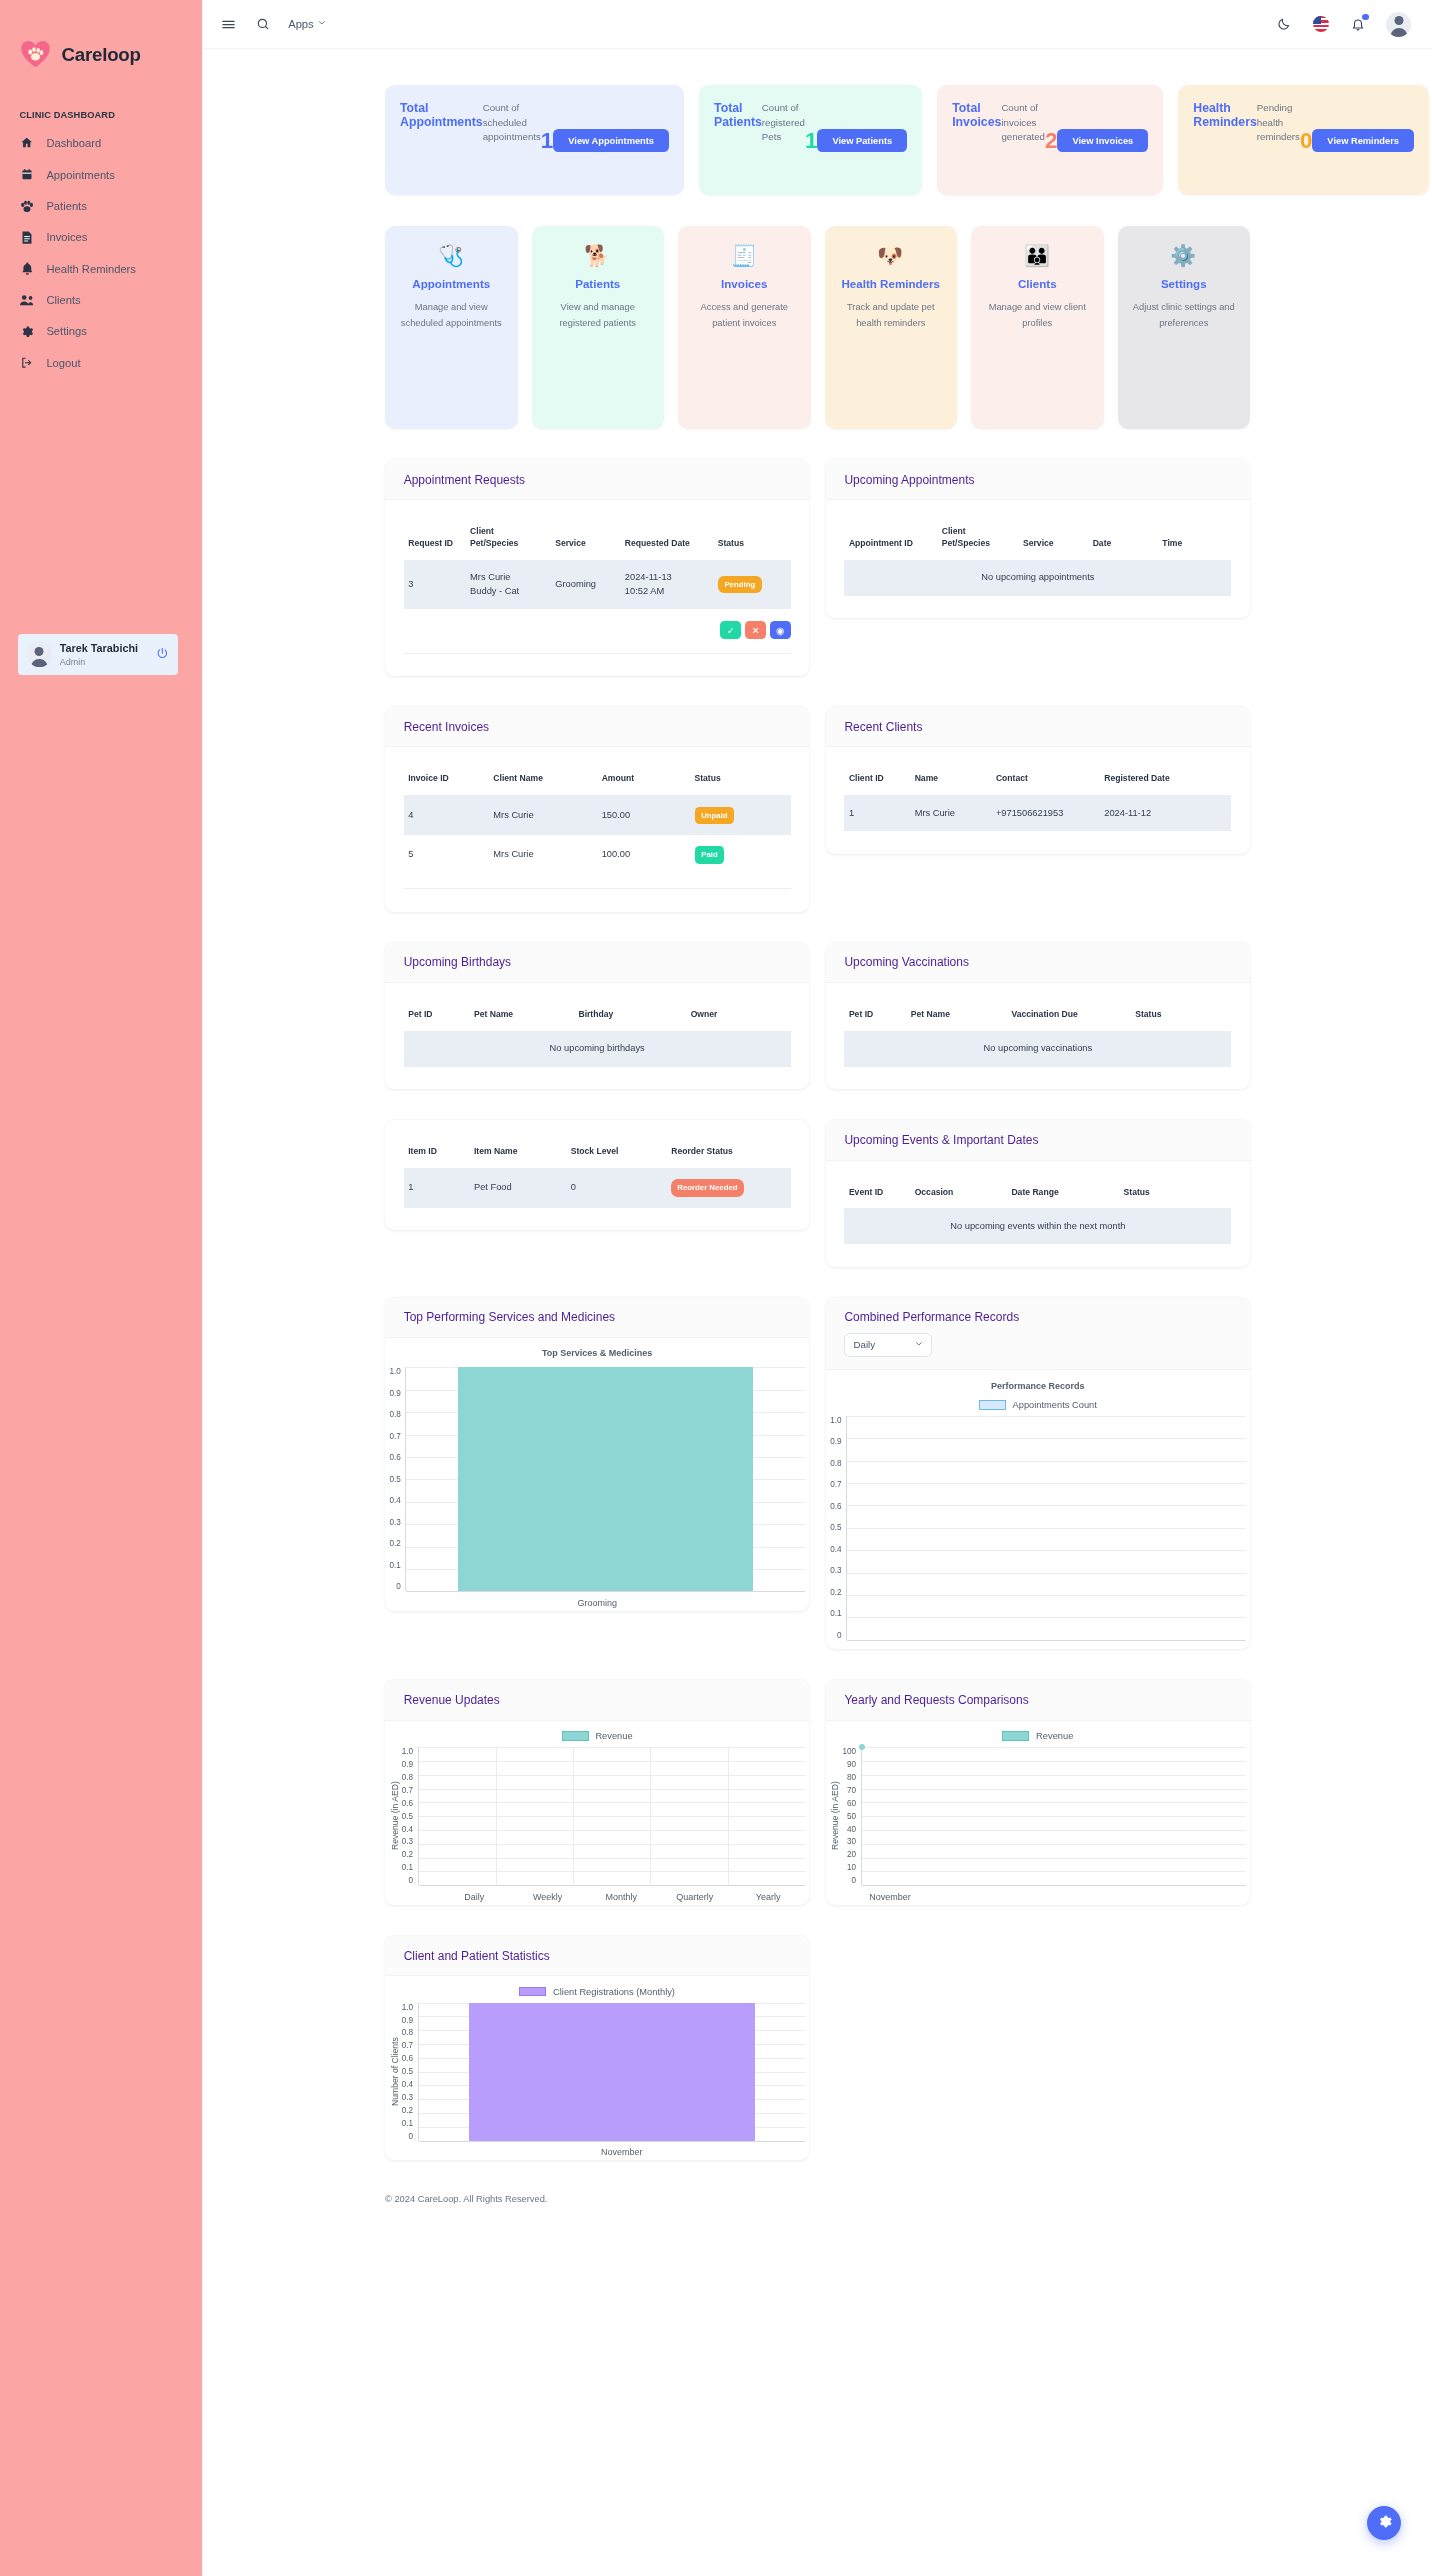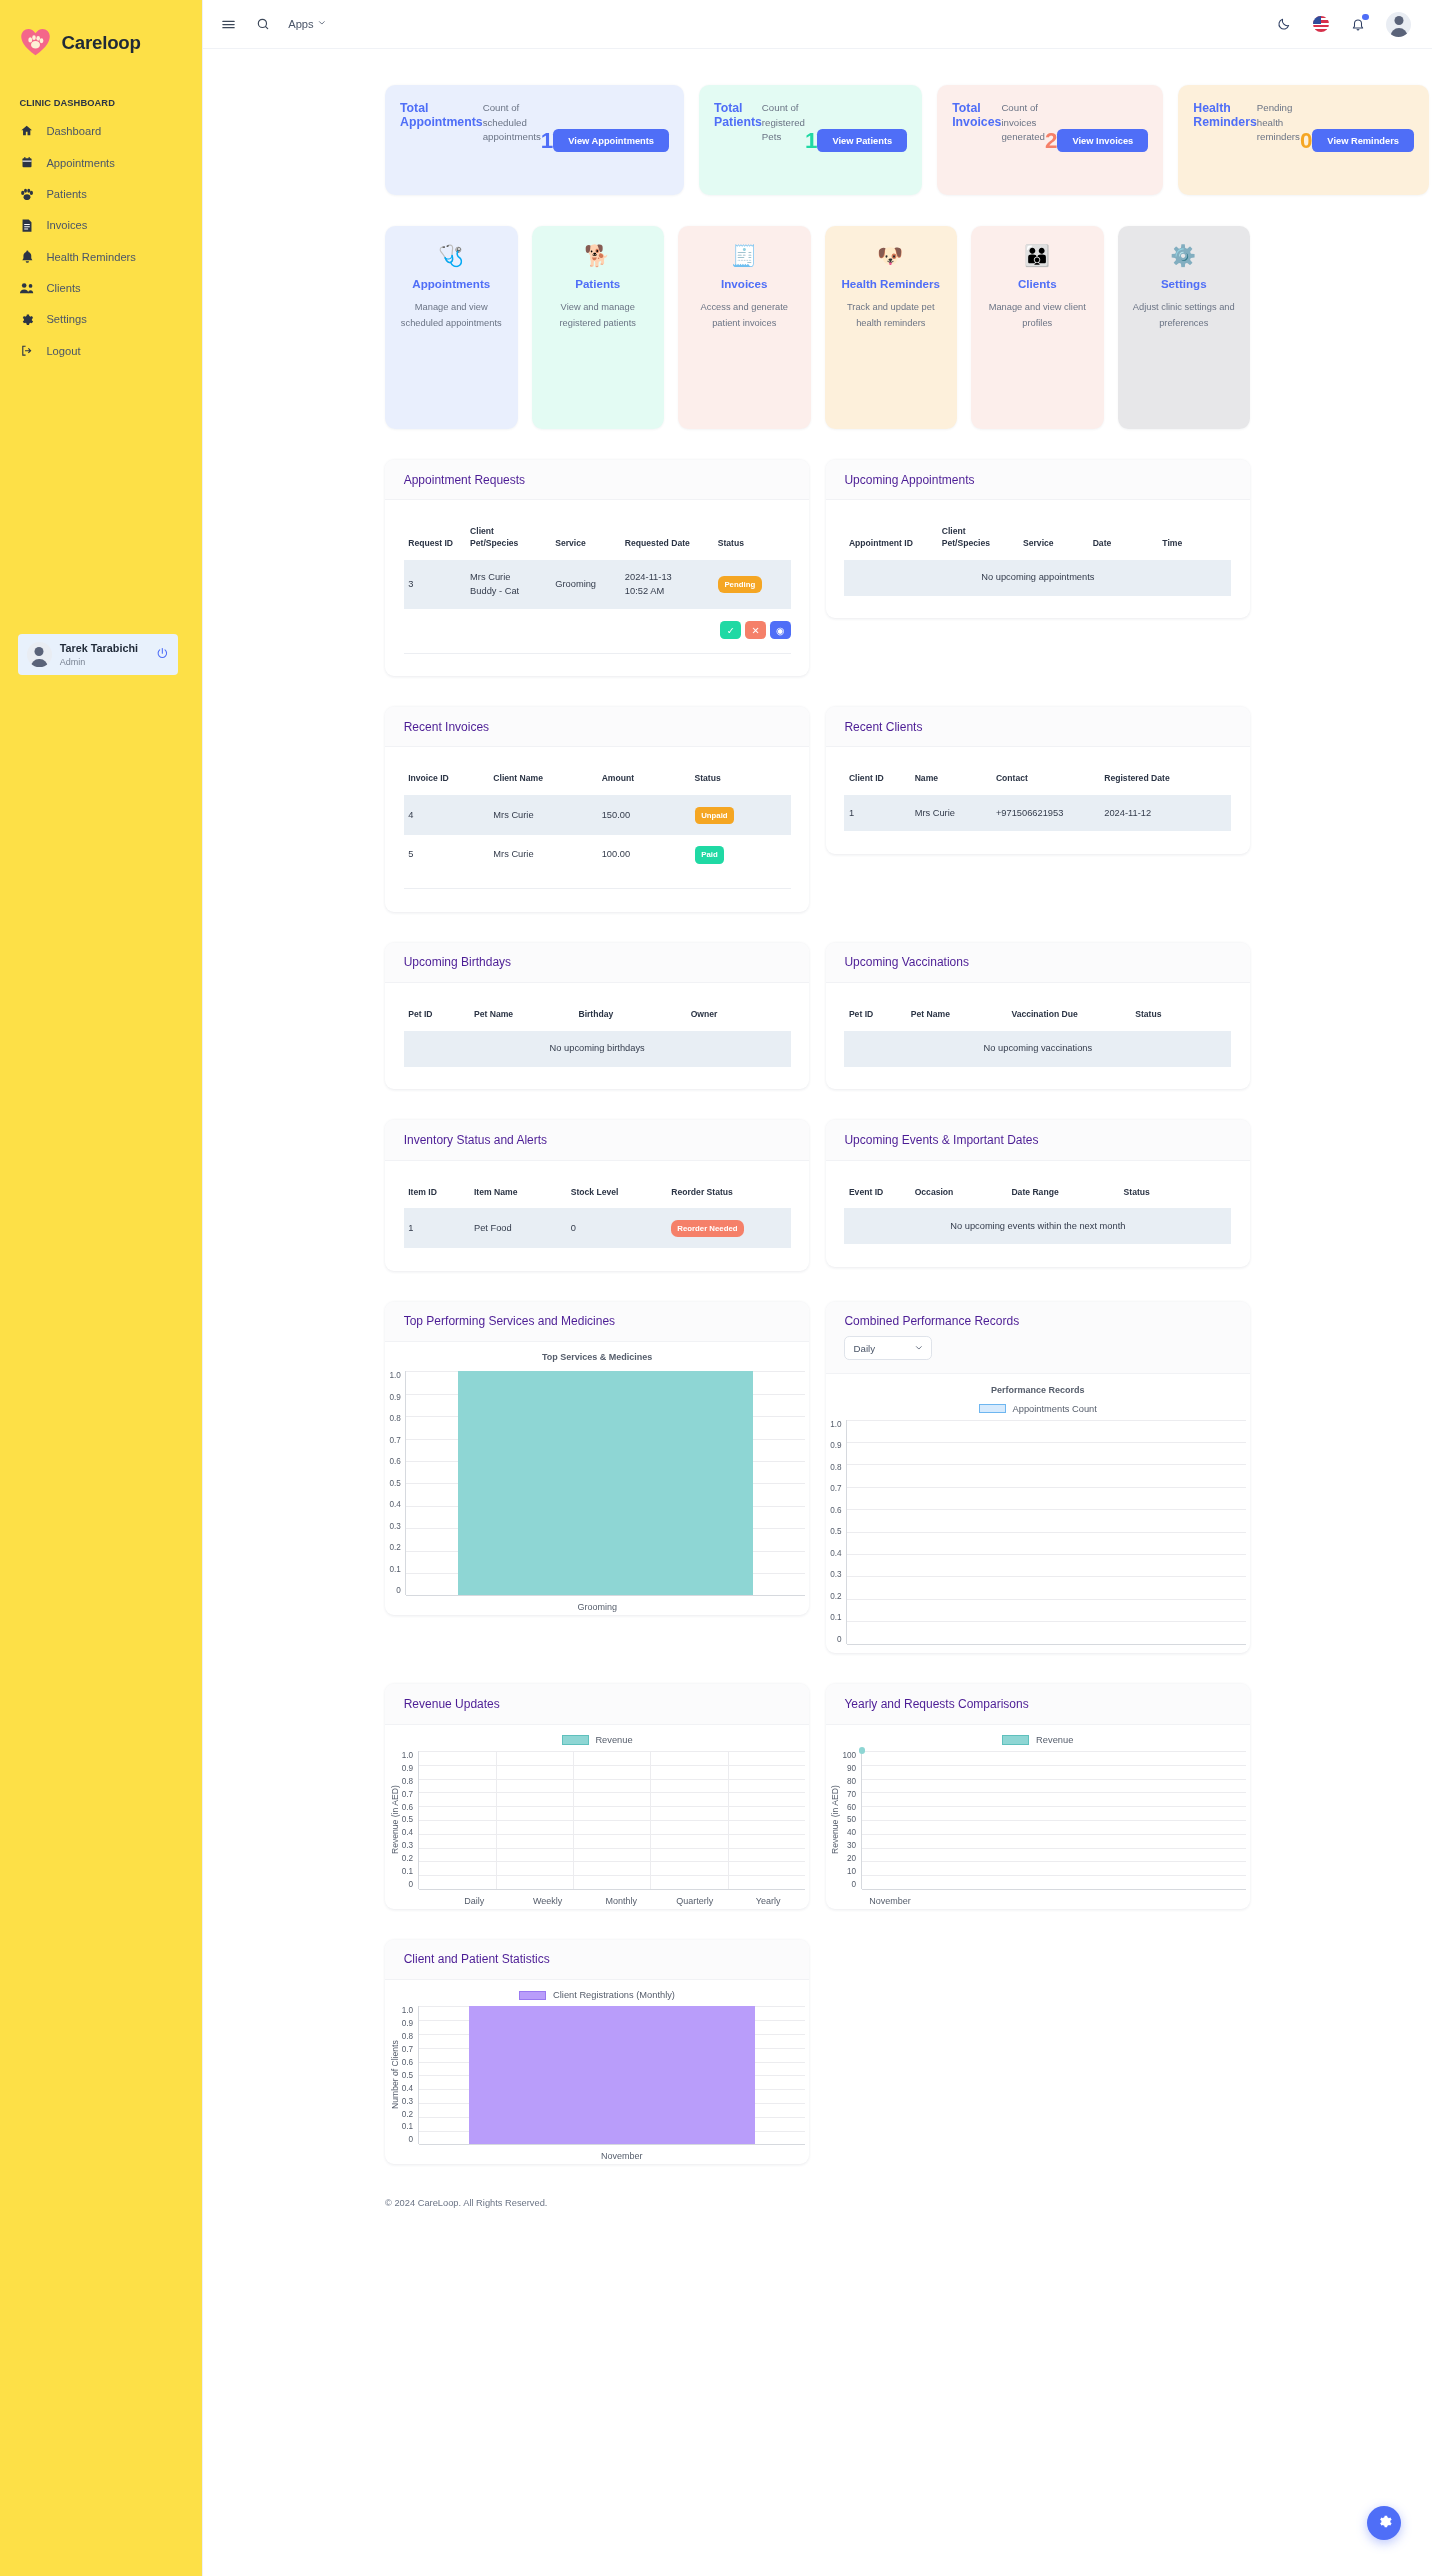--- a/index.html
+++ b/index.html
@@ -8,23 +8,23 @@
     font-family: "Liberation Sans", sans-serif;
     background: #ffffff;
     color: #2b3445;
     -webkit-font-smoothing: antialiased;
   }
   .app { display: flex; width: 1432px; min-height: 2576px; position: relative; }
 
   
   .sidebar {
     width: 203px; min-width: 203px;
-    background: #fde047;
+    background: #fca5a5;
     border-right: 0.7px solid #eef0f4;
-    padding: 20px 0 0 0;
+    padding: 32px 0 0 0;
     position: relative;
   }
   .brand { display: flex; align-items: center; gap: 9px; padding: 6px 0 0 19.4px; }
   .brand-logo { width: 33px; height: 33px; position: relative; flex: none; }
   .brand-name { font-size: 18.7px; font-weight: 700; color: #1f2937; letter-spacing: -0.2px; }
   .nav-label {
     margin: 39px 0 7.5px 19.4px;
     font-size: 9.3px; font-weight: 700; letter-spacing: 0.1px; color: #2b3445;
   }
   .nav { display: flex; flex-direction: column; }
@@ -599,23 +599,20 @@
                     <td colspan="4">No upcoming vaccinations</td>
                   </tr>
                 </tbody>
               </table>
             </div>
           </div>
         </section>
 
         <section class="panel-row">
           <div class="panel">
-            <div class="panel-head">
-              <div class="panel-title">Inventory Status and Alerts</div>
-            </div>
             <div class="panel-body">
               <table class="tbl">
                 <thead>
                   <tr>
                     <th style="width:17%">Item ID</th>
                     <th style="width:25%">Item Name</th>
                     <th style="width:26%">Stock Level</th>
                     <th style="width:32%">Reorder Status</th>
                   </tr>
                 </thead>

